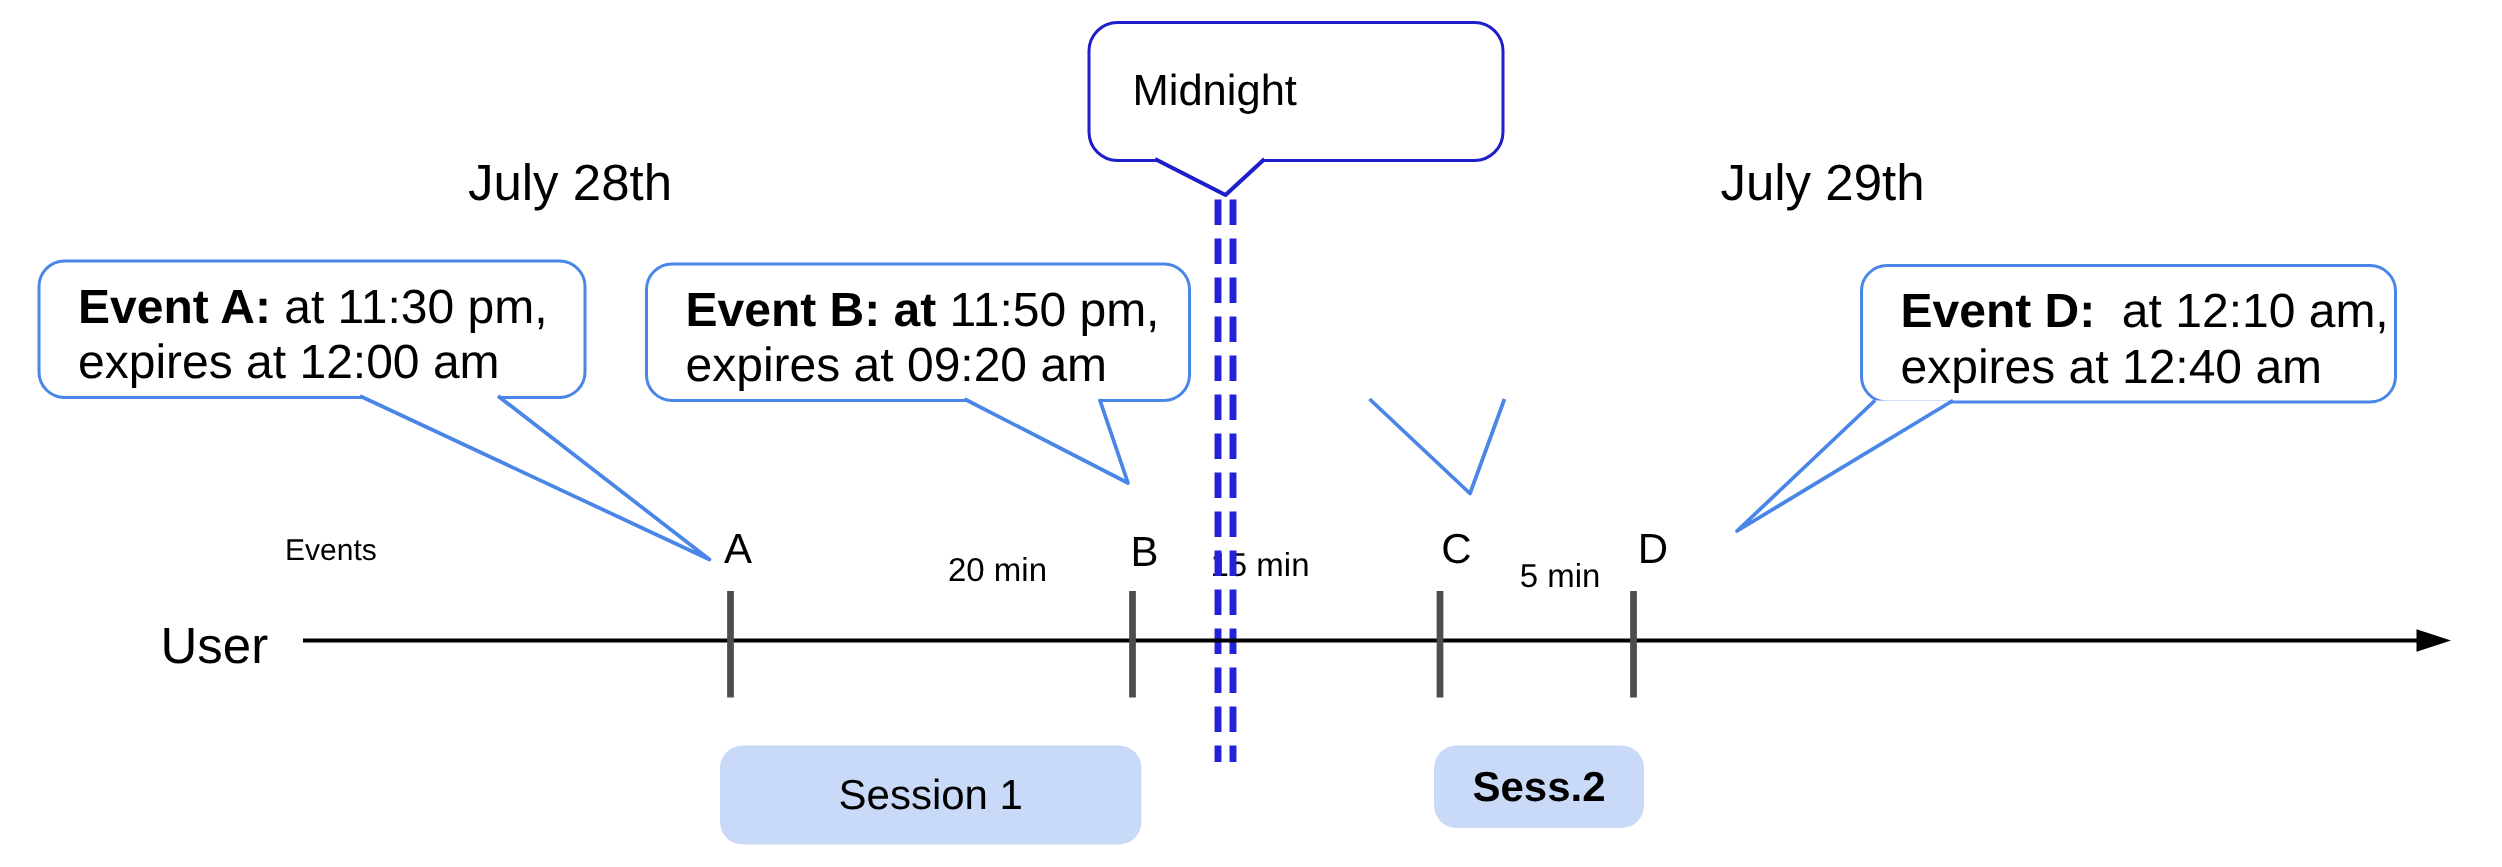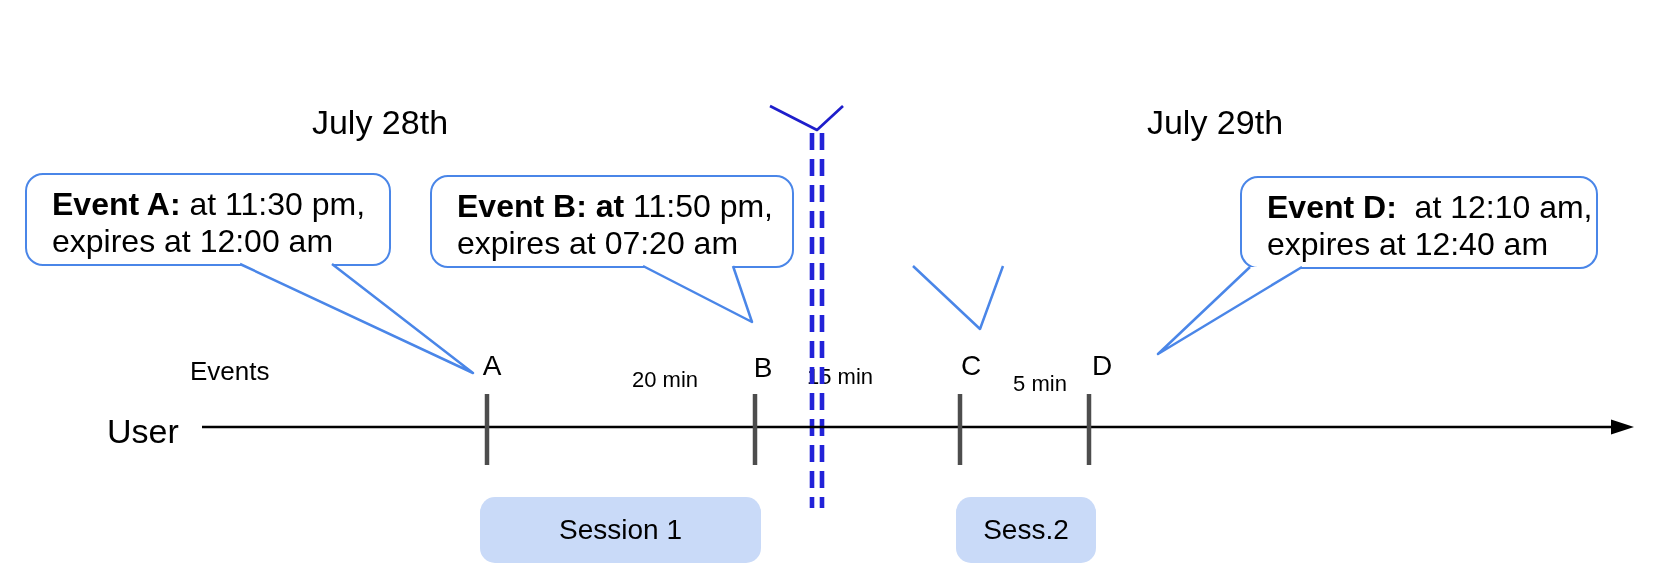--- a/index.html
+++ b/index.html
@@ -40,21 +40,21 @@
   .tick-label{
     font-size:28px;
     transform:translateX(-50%);
     white-space:nowrap;
   }
   .gap-label{
     font-size:22px;
     transform:translateX(-50%);
     white-space:nowrap;
   }
-  .events-label{font-size:26px;}
+  .events-label{font-size:20px;}
   .user-label{font-size:34px;}
   .session{
     box-sizing:border-box;
     background:var(--session-fill);
     display:flex;align-items:center;justify-content:center;
     font-size:28px;
     border-radius:15px;
   }
   #overlay{position:absolute;left:0;top:0;pointer-events:none;}
   .tail{fill:#ffffff;stroke:var(--callout-border);stroke-width:2.5;stroke-linejoin:round;}
@@ -65,29 +65,32 @@
   .dash{stroke:var(--dash);stroke-width:4.6;stroke-dasharray:17 9;fill:none;}
 </style>
 </head>
 <body>
 
 <div id="stage">
 
   <div class="abs day-title" style="left:380px;top:103px;">July 28th</div>
   <div class="abs day-title" style="left:1215px;top:103px;">July 29th</div>
 
+  <div class="abs midnight" style="left:725px;top:14px;width:278px;height:94px;">
+    <span>Midnight</span>
+  </div>
 
   <div class="abs callout" style="left:25px;top:173px;width:366px;height:93px;">
     <div><span class="b">Event A:</span><span> at 11:30 pm,</span></div>
     <div>expires at 12:00 am</div>
   </div>
 
   <div class="abs callout" style="left:430px;top:175px;width:364px;height:93px;">
     <div><span class="b">Event B: at</span><span> 11:50 pm,</span></div>
-    <div>expires at 07:20 am</div>
+    <div>expires at 09:20 am</div>
   </div>
 
 
   <div class="abs callout" style="left:1240px;top:176px;width:358px;height:93px;">
     <div><span class="b">Event D:</span><span>&nbsp; at 12:10 am,</span></div>
     <div>expires at 12:40 am</div>
   </div>
 
   <div class="abs events-label" style="left:190px;top:356px;">Events</div>
   <div class="abs user-label" style="left:107px;top:412px;">User</div>
@@ -97,21 +100,21 @@
   <div class="abs tick-label" style="left:971px;top:350px;">C</div>
   <div class="abs tick-label" style="left:1102px;top:350px;">D</div>
 
   <div class="abs gap-label" style="left:665px;top:367px;">20 min</div>
   <div class="abs gap-label" style="left:840px;top:364px;">15 min</div>
   <div class="abs gap-label" style="left:1040px;top:371px;text-align:center;">5 min</div>
 
   <div class="abs session" style="left:480px;top:497px;width:281px;height:66px;">
     <span>Session 1</span>
   </div>
-  <div class="abs session" style="left:956px;top:497px;width:140px;height:66px;">
+  <div class="abs session" style="left:956px;top:497px;width:140px;height:55px;font-weight:bold;">
     <span>Sess.2</span>
   </div>
 
   <svg id="overlay" width="1668" height="578" viewBox="0 0 1668 578">
 
     <line class="dash" x1="812" y1="133" x2="812" y2="508"></line>
     <line class="dash" x1="822" y1="133" x2="822" y2="508"></line>
 
     <line class="axis-line" x1="202" y1="427" x2="1613" y2="427"></line>
     <polygon class="axis-head" points="1611,419.5 1611,434.5 1634,427"></polygon>

